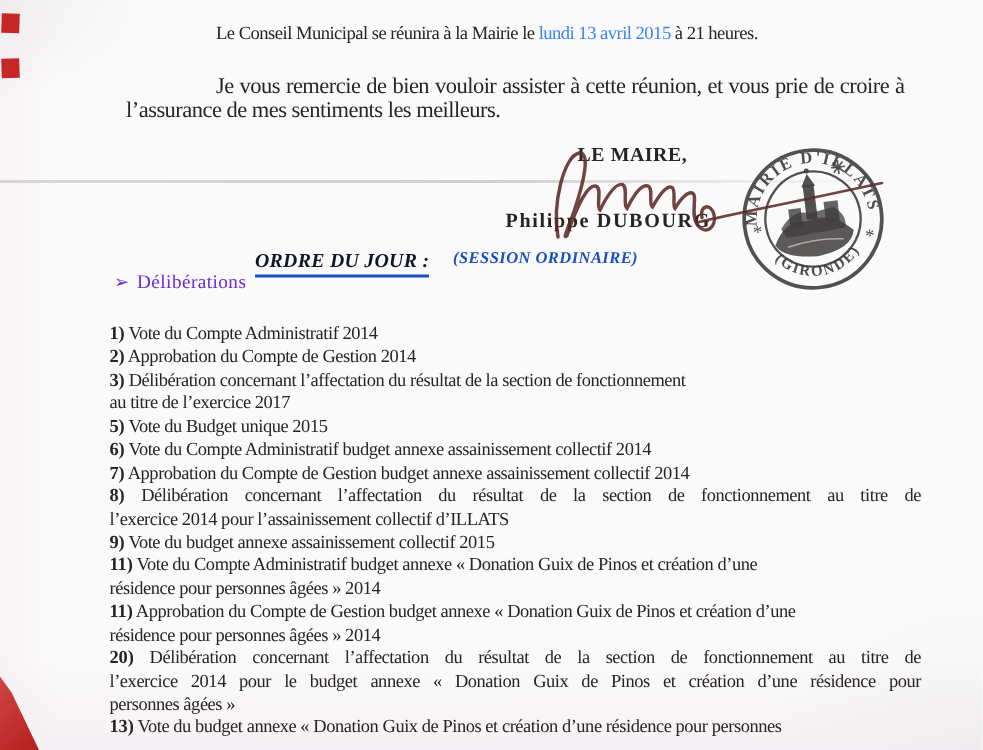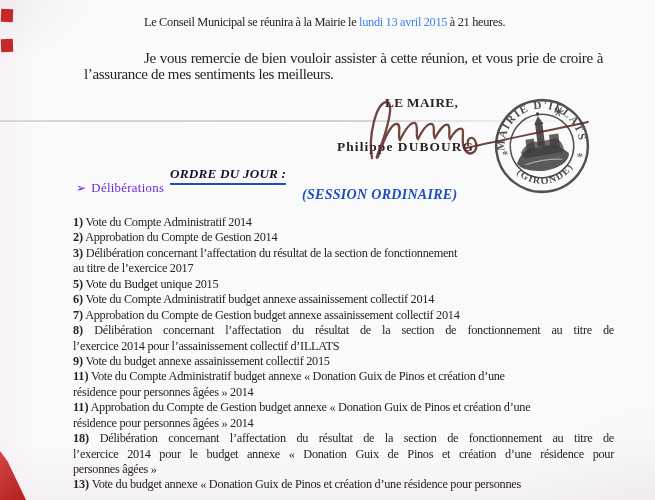--- a/index.html
+++ b/index.html
@@ -25,21 +25,21 @@
   .lemaire{left:373px;top:95px;font-weight:bold;font-size:13.2px;letter-spacing:.4px;margin-left:12px;}
   .philippe{left:337px;top:139px;font-weight:bold;font-size:13.4px;letter-spacing:1.1px;}
   .sig{left:342px;top:96px;z-index:3;}
   .scanline{left:0;top:120px;width:592px;height:2px;z-index:1;
       background:linear-gradient(to right, rgba(140,135,142,.30), rgba(140,135,142,.38) 55%, rgba(140,135,142,0));}
   .stamp{left:492px;top:96px;z-index:2;transform:rotate(-7deg);}
   
   .ordre{left:170px;top:166px;color:#0f172a;font-weight:bold;font-style:italic;
       font-size:13.2px;letter-spacing:.2px;border-bottom:2px solid #1b4fc1;padding-bottom:1px;}
   .session{left:302px;top:166px;color:#1b4fc1;font-weight:bold;font-style:italic;
-      font-size:14px;letter-spacing:.3px;margin-top:21px;}
+      font-size:11px;letter-spacing:.3px;}
   
   .delib{left:76px;top:181px;color:#6d28d9;font-size:12.8px;letter-spacing:.3px;}
   .delib .mk{font-size:12px;margin-right:5px;}
   
   .agenda{left:73px;top:215px;width:541px;font-size:12.3px;letter-spacing:-.3px;}
   .al{height:15.45px;line-height:15.45px;white-space:nowrap;}
   .al b{letter-spacing:-.1px;}
   .jl{white-space:normal;text-align:justify;text-align-last:justify;}
   
   .rm{background:#c62828;width:12px;height:13px;z-index:4;}
@@ -119,17 +119,17 @@
   <div class="al"><b>5)</b><span> Vote du Budget unique 2015</span></div>
   <div class="al"><b>6)</b><span> Vote du Compte Administratif budget annexe assainissement collectif 2014</span></div>
   <div class="al"><b>7)</b><span> Approbation du Compte de Gestion budget annexe assainissement collectif 2014</span></div>
   <div class="al jl"><b>8)</b><span> Délibération concernant l’affectation du résultat de la section de fonctionnement au titre de</span></div>
   <div class="al"><b></b><span>l’exercice 2014 pour l’assainissement collectif d’ILLATS</span></div>
   <div class="al"><b>9)</b><span> Vote du budget annexe assainissement collectif 2015</span></div>
   <div class="al"><b>11)</b><span> Vote du Compte Administratif budget annexe « Donation Guix de Pinos et création d’une</span></div>
   <div class="al"><b></b><span>résidence pour personnes âgées » 2014</span></div>
   <div class="al"><b>11)</b><span> Approbation du Compte de Gestion budget annexe « Donation Guix de Pinos et création d’une</span></div>
   <div class="al"><b></b><span>résidence pour personnes âgées » 2014</span></div>
-  <div class="al jl"><b>18)</b><span> Délibération concernant l’affectation du résultat de la section de fonctionnement au titre de</span></div>
+  <div class="al jl"><b>20)</b><span> Délibération concernant l’affectation du résultat de la section de fonctionnement au titre de</span></div>
   <div class="al jl"><b></b><span>l’exercice 2014 pour le budget annexe « Donation Guix de Pinos et création d’une résidence pour</span></div>
   <div class="al"><b></b><span>personnes âgées »</span></div>
   <div class="al"><b>13)</b><span> Vote du budget annexe « Donation Guix de Pinos et création d’une résidence pour personnes</span></div>
 </div>
 
 </body></html>

